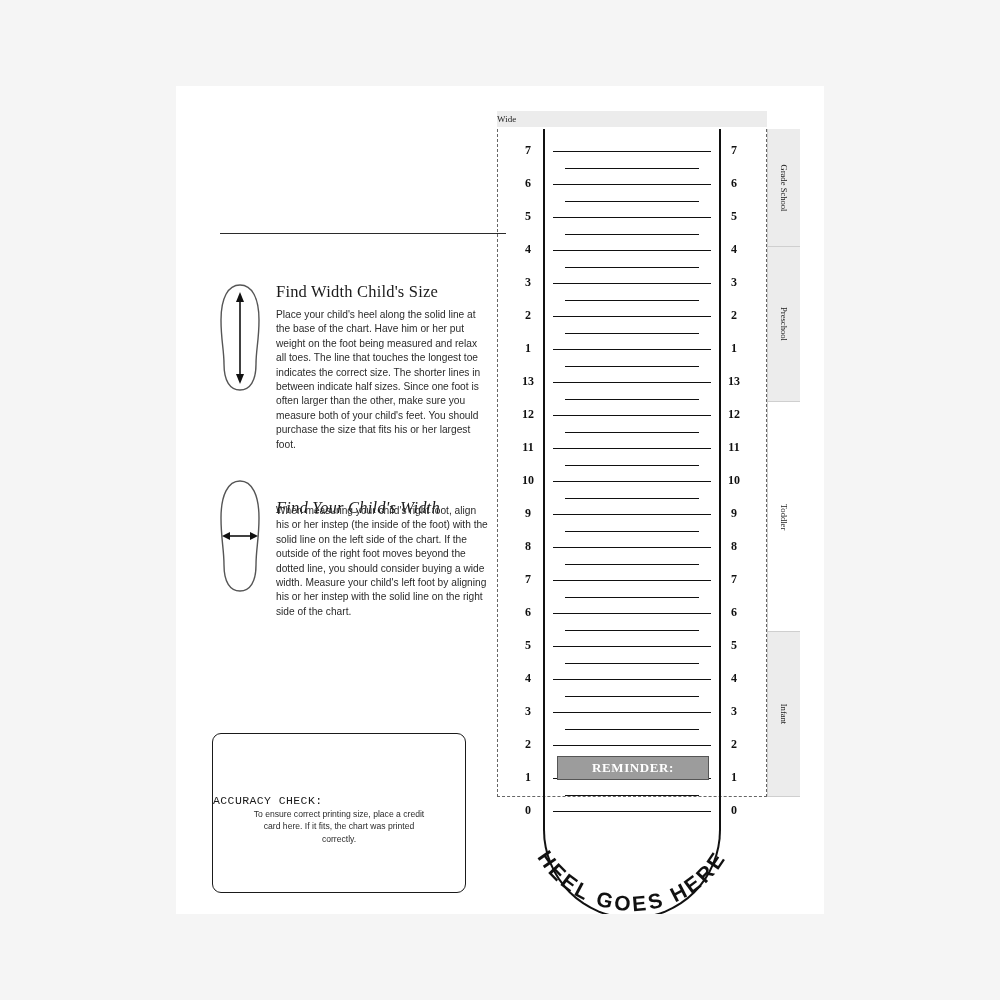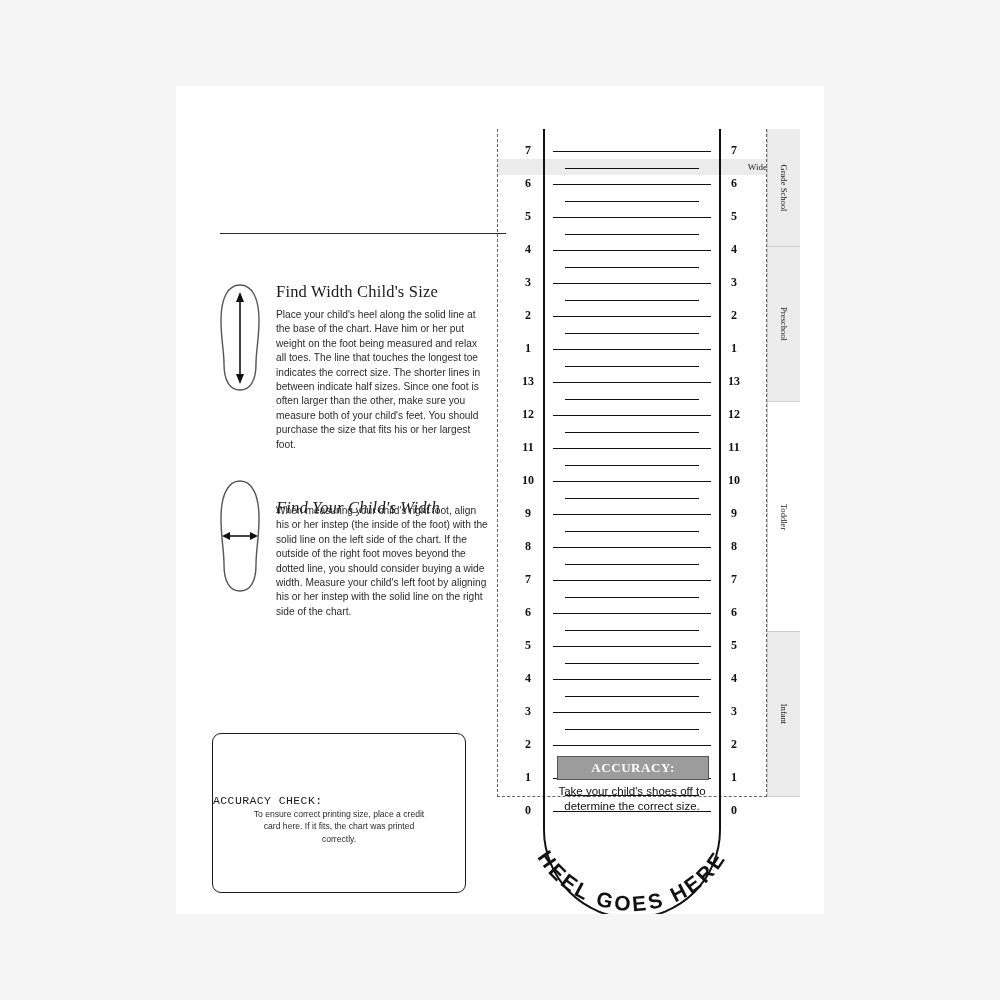--- a/index.html
+++ b/index.html
@@ -119,26 +119,25 @@
     width: 308px;
     height: 800px;
   }
   .wide-bar {
     position: absolute;
     left: 6px;
     top: 0px;
     width: 270px;
     height: 16px;
     background: #ececec;
-    text-align: right;
+    text-align: left;
     font-size: 9px;
     line-height: 16px;
     color: #222;
     font-family: "Liberation Serif", serif;
-    margin-top: 48px;
   }
   .dashed-box {
     position: absolute;
     left: 6px;
     top: 18px;
     width: 270px;
     height: 668px;
     border: 1.2px dashed #666;
     box-sizing: border-box;
     border-top: none;
@@ -354,22 +353,21 @@
         <div class="tick half" style="left: 74px; width: 134px; top: 650.5px;"></div>
         <div class="tick" style="left: 62px; width: 158px; top: 667px;"></div>
         <div class="num" style="left: 28px; top: 659px;">1</div>
         <div class="num" style="left: 234px; top: 659px;">1</div>
         <div class="tick half" style="left: 74px; width: 134px; top: 683.5px;"></div>
         <div class="tick" style="left: 62px; width: 158px; top: 700px;"></div>
         <div class="num" style="left: 28px; top: 692px;">0</div>
         <div class="num" style="left: 234px; top: 692px;">0</div>
       </div>
 
-    <div class="reminder">ACCURACY:</div>
-    <div class="reminder-body">Take your child's shoes off to determine the correct size.</div>
+    <div class="reminder">REMINDER:</div>
 
     <svg class="heel-svg" width="230" height="110" viewBox="0 0 230 110">
       <defs>
         <path id="arcpath" d="M8,10 A108,104 0 0 0 222,10" fill="none"></path>
       </defs>
       <text font-family="Liberation Sans, sans-serif" font-size="21" font-weight="bold" fill="#111" letter-spacing="3">
         <textPath href="#arcpath" startOffset="50%" text-anchor="middle" id="heeltext">HEEL GOES HERE</textPath>
       </text>
     </svg>
   </div>

